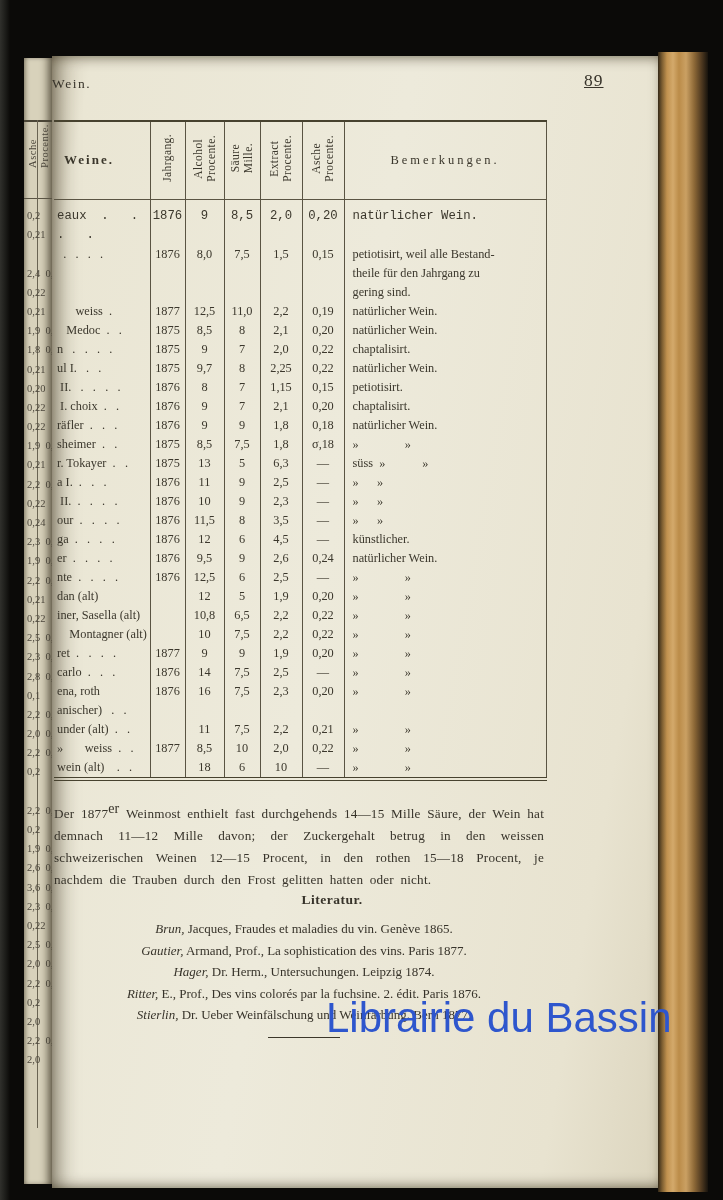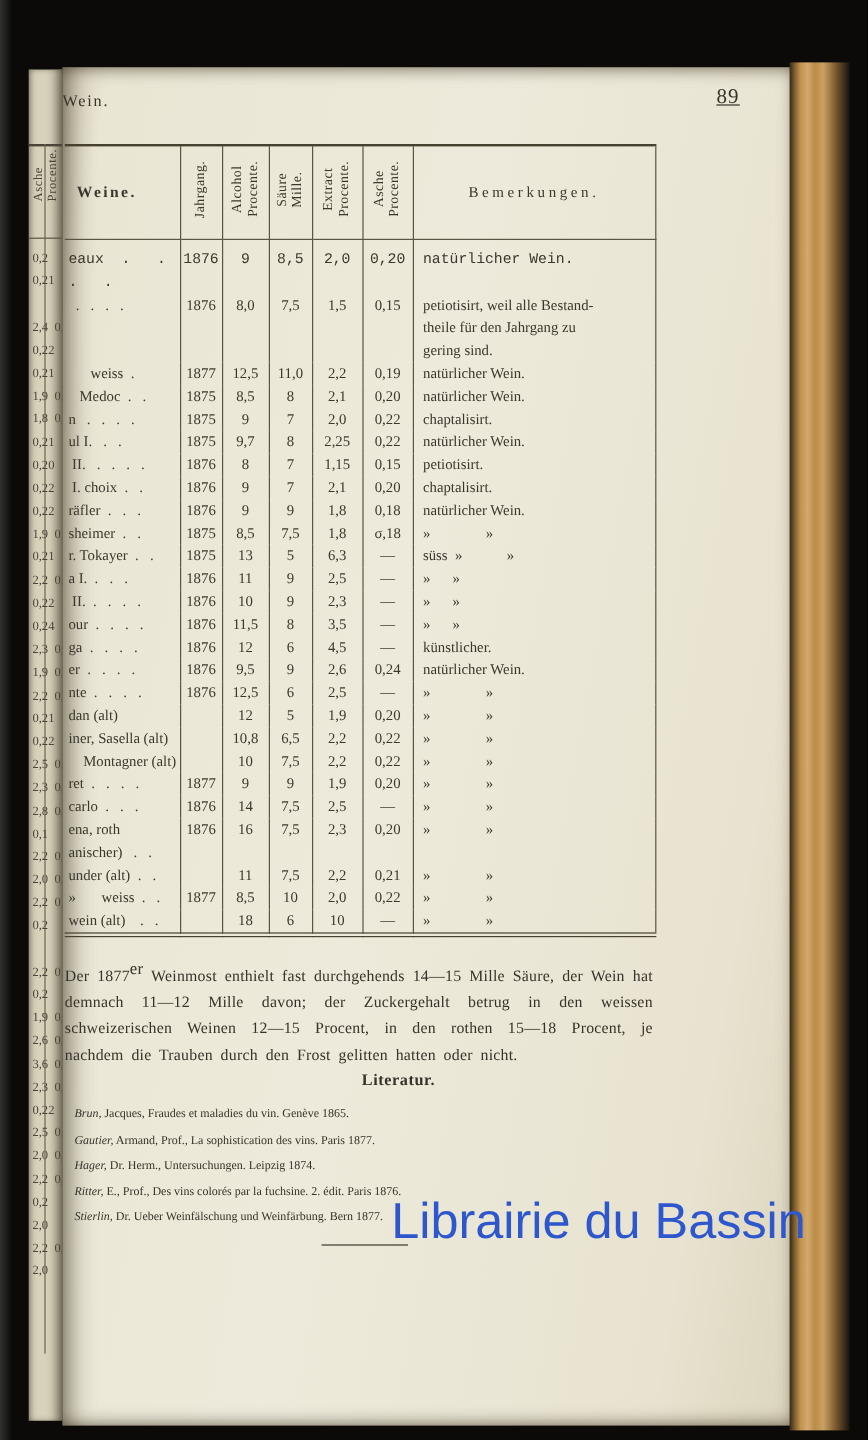--- a/index.html
+++ b/index.html
@@ -38,21 +38,21 @@
     background:linear-gradient(100deg,#d9d3bf 0%,#eae6d4 5%,#edeadb 45%,#e8e3d0 85%,#dcd5be 100%);
     box-shadow: inset 16px 0 22px -12px rgba(46,35,14,0.65), inset -6px 0 12px -6px rgba(60,45,20,0.35),
                 inset 0 10px 14px -10px rgba(40,30,10,0.5), inset 0 -10px 14px -10px rgba(40,30,10,0.5);
     color:#37332a; overflow:hidden;
   }
   .page-head {
     position:absolute; left:0; top:20px; width:420px;
     text-align:left; font-size:13.5px; letter-spacing:1.5px;
   }
   .page-number {
-    position:absolute; left:545px; top:14px; font-size:17.5px; letter-spacing:1px;text-decoration:underline;
+    position:absolute; left:532px; top:14px; font-size:17.5px; letter-spacing:1px;text-decoration:underline;
   }
 
   
   .winetable {
     position:absolute; left:2px; top:64px; width:492px;
     border-collapse:collapse; table-layout:fixed;
     border-top:2px solid #47422f;
     border-bottom:4px double #47422f;
     color:#3b372c;
   }
@@ -74,21 +74,21 @@
   .summary {
     position:absolute; left:2px; top:742px; width:490px;
     text-align:justify; font-size:13.2px; line-height:22px;
     word-spacing:3px; letter-spacing:0.2px; color:#37332a;
   }
   .summary sup { font-size:14px; }
 
   
   .lit { position:absolute; left:2px; top:836px; width:492px; }
   .lit-title { text-align:center; font-weight:bold; font-size:13.5px; letter-spacing:0.5px; transform:translateX(32px); margin-bottom:10px; }
-  .lit-item { font-size:10px; line-height:21.5px; padding-left:8px; }
+  .lit-item { font-size:13px; line-height:21.5px; padding-left:8px;text-align:center; }
   .lit-item i { font-style:italic; }
 
   .end-rule { position:absolute; left:216px; top:981px; width:72px; border-top:1.5px solid #3c372a; }
 
   
   .fore-edge {
     position:absolute; left:658px; top:52px; width:50px; height:1140px;
     background:linear-gradient(90deg,#332817 0px,#7a5c30 4px,#c1924f 9px,#d3a96b 15px,#bb8c49 21px,#caa063 28px,#8f6a38 36px,#543d22 43px,#17130d 50px);
   }
 

